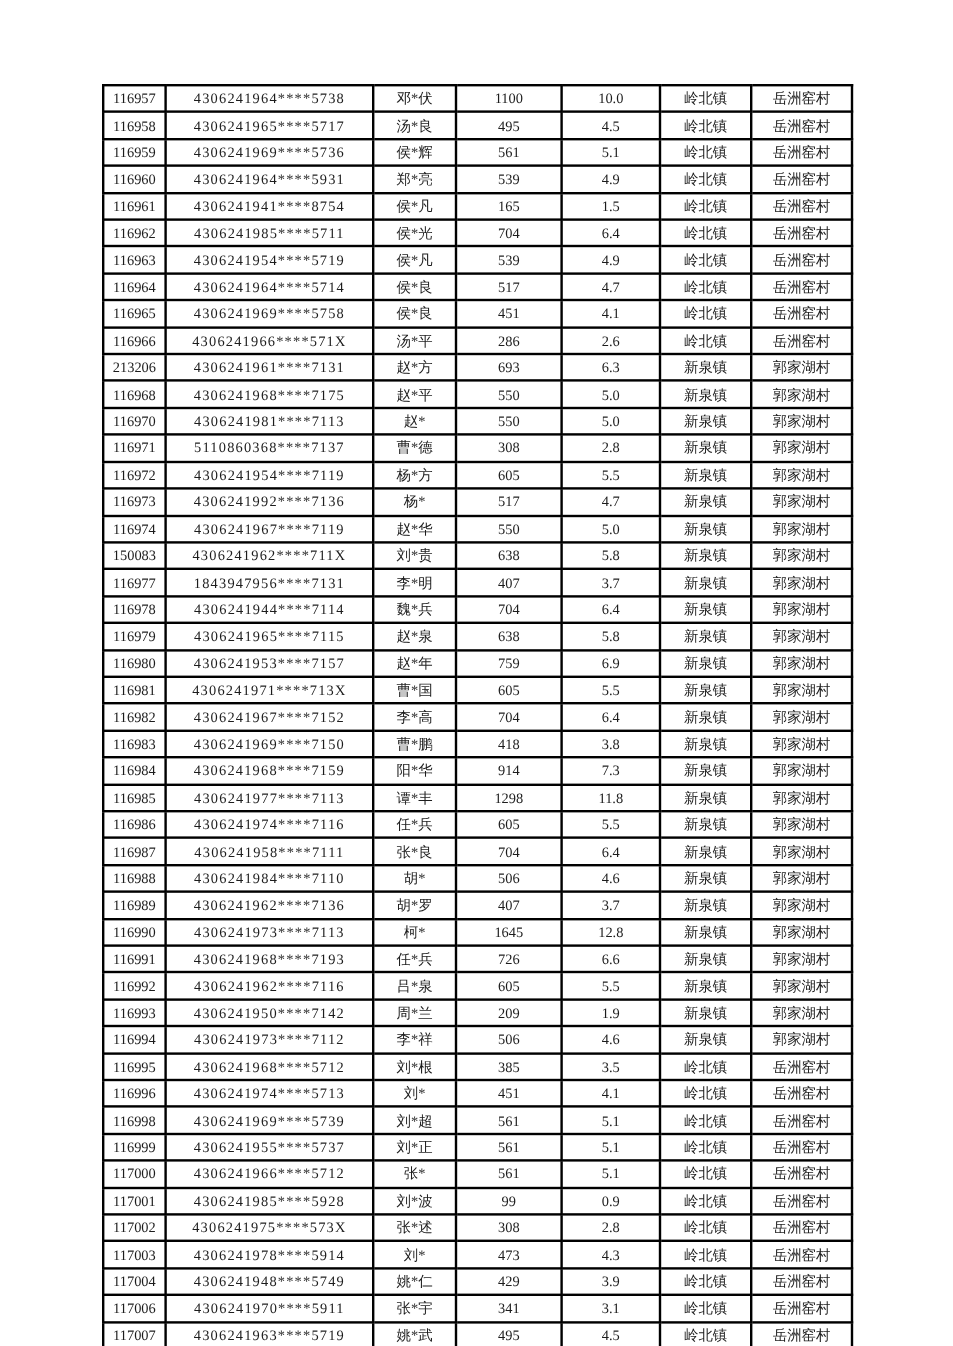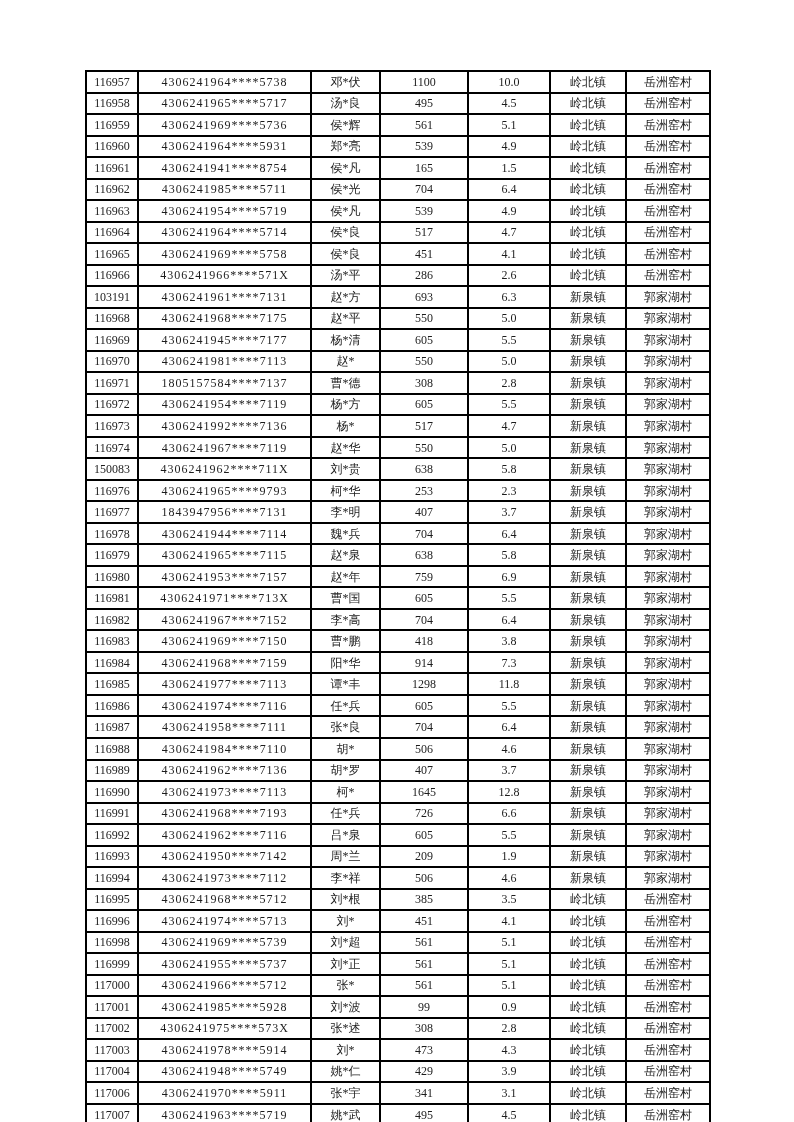--- a/index.html
+++ b/index.html
@@ -145,58 +145,49 @@
         <tr>
           <td>116966</td>
           <td>4306241966****571X</td>
           <td>汤*平</td>
           <td>286</td>
           <td>2.6</td>
           <td>岭北镇</td>
           <td>岳洲窑村</td>
         </tr>
         <tr>
-          <td>103191</td>
+          <td>213206</td>
           <td>4306241961****7131</td>
           <td>赵*方</td>
           <td>693</td>
           <td>6.3</td>
           <td>新泉镇</td>
           <td>郭家湖村</td>
         </tr>
         <tr>
           <td>116968</td>
           <td>4306241968****7175</td>
           <td>赵*平</td>
           <td>550</td>
           <td>5.0</td>
           <td>新泉镇</td>
           <td>郭家湖村</td>
         </tr>
         <tr>
-          <td>116969</td>
-          <td>4306241945****7177</td>
-          <td>杨*清</td>
-          <td>605</td>
-          <td>5.5</td>
-          <td>新泉镇</td>
-          <td>郭家湖村</td>
-        </tr>
-        <tr>
           <td>116970</td>
           <td>4306241981****7113</td>
           <td>赵*</td>
           <td>550</td>
           <td>5.0</td>
           <td>新泉镇</td>
           <td>郭家湖村</td>
         </tr>
         <tr>
           <td>116971</td>
-          <td>1805157584****7137</td>
+          <td>5110860368****7137</td>
           <td>曹*德</td>
           <td>308</td>
           <td>2.8</td>
           <td>新泉镇</td>
           <td>郭家湖村</td>
         </tr>
         <tr>
           <td>116972</td>
           <td>4306241954****7119</td>
           <td>杨*方</td>
@@ -226,29 +217,20 @@
         <tr>
           <td>150083</td>
           <td>4306241962****711X</td>
           <td>刘*贵</td>
           <td>638</td>
           <td>5.8</td>
           <td>新泉镇</td>
           <td>郭家湖村</td>
         </tr>
         <tr>
-          <td>116976</td>
-          <td>4306241965****9793</td>
-          <td>柯*华</td>
-          <td>253</td>
-          <td>2.3</td>
-          <td>新泉镇</td>
-          <td>郭家湖村</td>
-        </tr>
-        <tr>
           <td>116977</td>
           <td>1843947956****7131</td>
           <td>李*明</td>
           <td>407</td>
           <td>3.7</td>
           <td>新泉镇</td>
           <td>郭家湖村</td>
         </tr>
         <tr>
           <td>116978</td>

